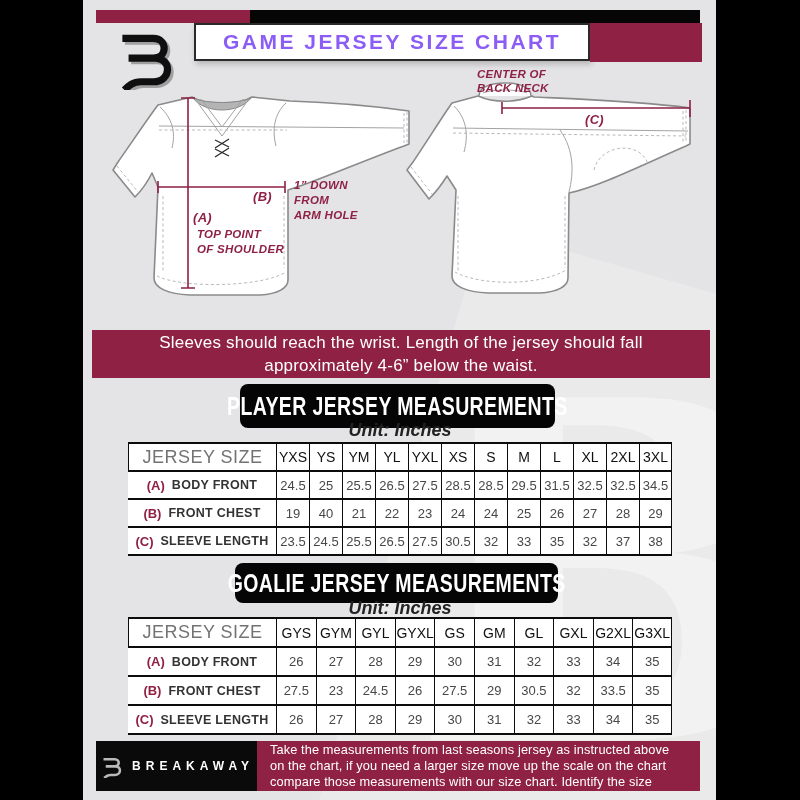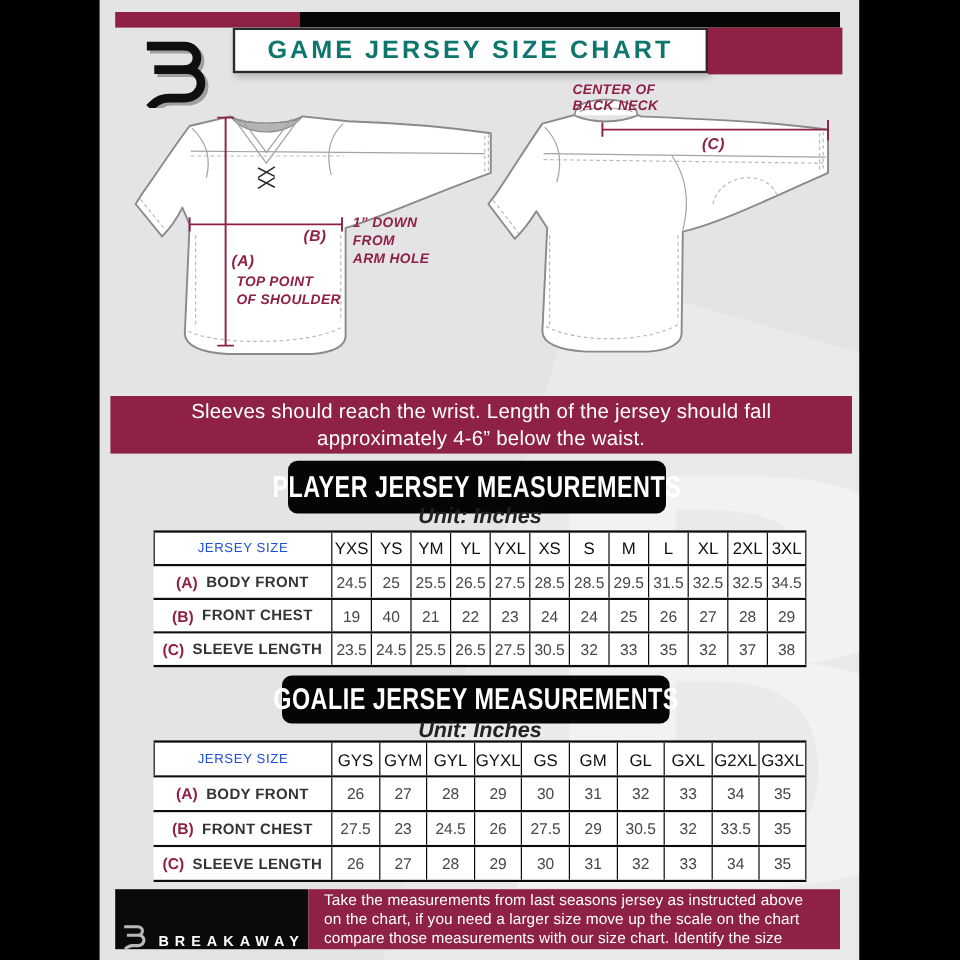--- a/index.html
+++ b/index.html
@@ -11,21 +11,21 @@
   
   .shine{position:absolute;left:300px;top:300px;width:620px;height:640px;background:rgba(255,255,255,.22);transform:rotate(16deg)}
   .watermark{position:absolute;right:-90px;top:340px;font-family:"DejaVu Serif",serif;font-weight:bold;
              font-size:470px;line-height:1;color:rgba(255,255,255,.38);pointer-events:none}
 
   
   .topbar-maroon{position:absolute;left:13px;top:10px;width:154px;height:13px;background:#8e2144}
   .topbar-black{position:absolute;left:167px;top:10px;width:450px;height:13px;background:#060606}
   .titlebox{position:absolute;left:111px;top:23px;width:396px;height:38px;background:#fff;border:2px solid #2a2a2a;
             display:flex;align-items:center;justify-content:center;box-shadow:2px 3px 6px rgba(0,0,0,.22)}
-  .titlebox span{font-weight:800;font-size:21px;letter-spacing:2.5px;color:#0f766e;white-space:nowrap}
+  .titlebox span{font-weight:800;font-size:21px;letter-spacing:2.5px;color:#8b5cf6;white-space:nowrap}
   .maroon-block{position:absolute;left:507px;top:23px;width:112px;height:39px;background:#8e2144}
   .logo{position:absolute;left:26px;top:24px;width:68px;height:66px}
 
   
   .diagram{position:absolute;left:12px;top:62px;width:615px;height:268px}
   .mline{stroke:#8e2144;stroke-width:1.6;fill:none}
   .jout{fill:#fff;stroke:#8a8a8a;stroke-width:1.6;stroke-linejoin:round}
   .seam{stroke:#a3a3a3;stroke-width:1;fill:none}
   .stitch{stroke:#b9b9b9;stroke-width:1;fill:none;stroke-dasharray:3 2.5}
   .ann{fill:#8e2144;font-style:italic;font-weight:700;font-size:13px;letter-spacing:.3px}
@@ -48,29 +48,29 @@
   
   .table{position:absolute;left:45px;width:544px;border-bottom:2px solid #0c0c0c}
   .table-player{top:442px}
   .table-goalie{top:617px}
   .trow{display:grid;border-top:2px solid #0c0c0c}
   .cell{background:#fff;display:flex;align-items:center;justify-content:center;border-left:1.5px solid #0c0c0c;min-height:26px}
   .table-goalie .cell{min-height:27px}
   .cell:last-child{border-right:1.5px solid #0c0c0c}
   .label-cell{border-left:none}
   .corner-cell{border-left:1.5px solid #0c0c0c}
-  .corner{font-size:11px;font-weight:500;color:#1d4ed8;letter-spacing:.5px}
+  .corner{font-size:18px;font-weight:500;color:#737373;letter-spacing:.5px}
   .sizehead{font-size:14px;font-weight:400;color:#101010}
   .marker{color:#8e2144;font-weight:800;font-size:13px;margin-right:7px}
   .rowlabel{font-size:12.5px;font-weight:700;color:#333;letter-spacing:.3px}
   .val{font-size:13px;color:#474747}
 
   
   .f-black{position:absolute;left:13px;top:741px;width:161px;height:50px;background:#0a0a0a;
-           display:flex;align-items:flex-end;justify-content:center;gap:9px}
+           display:flex;align-items:center;justify-content:center;gap:9px}
   .f-brand{color:#fff;font-weight:700;font-size:12px;letter-spacing:5px}
   .f-maroon{position:absolute;left:174px;top:741px;width:443px;height:50px;background:#8e2144;
             display:flex;flex-direction:column;justify-content:center;padding-left:13px}
   .f-maroon div{color:#fff;font-size:12.8px;line-height:16.3px;letter-spacing:.1px}
 </style>
 </head>
 <body>
 
 <div class="page">
   <div class="content">

